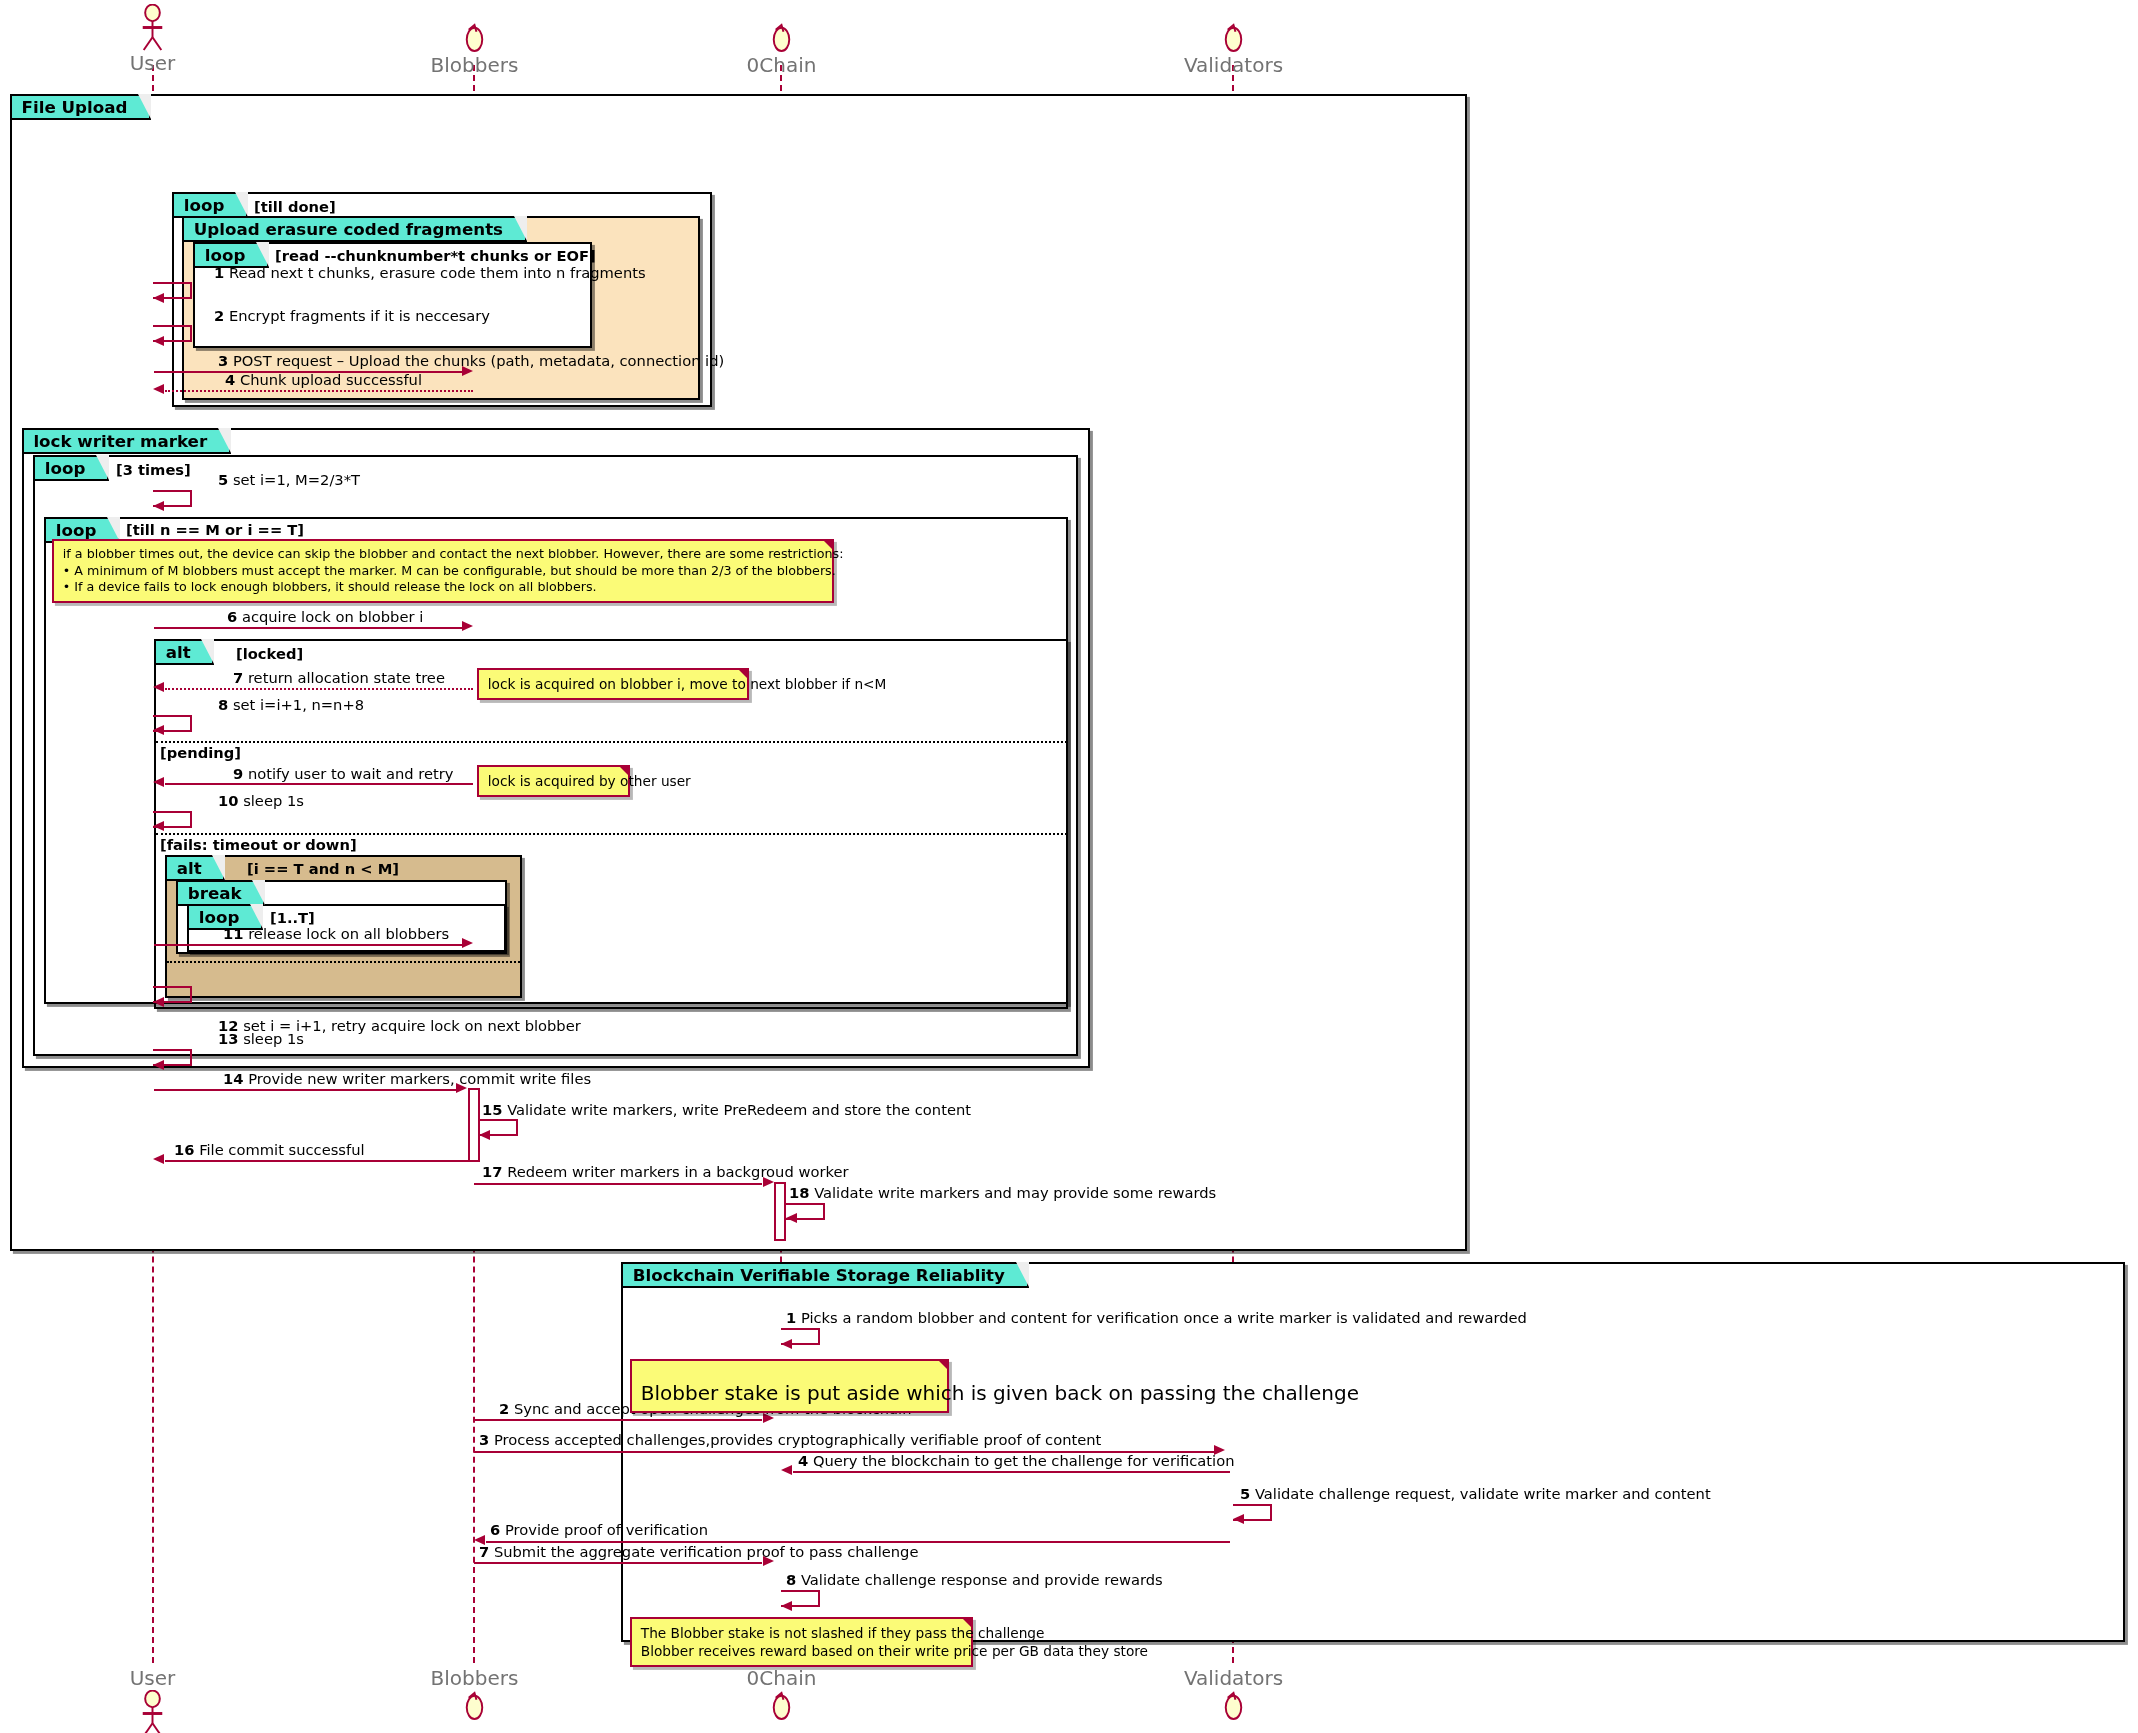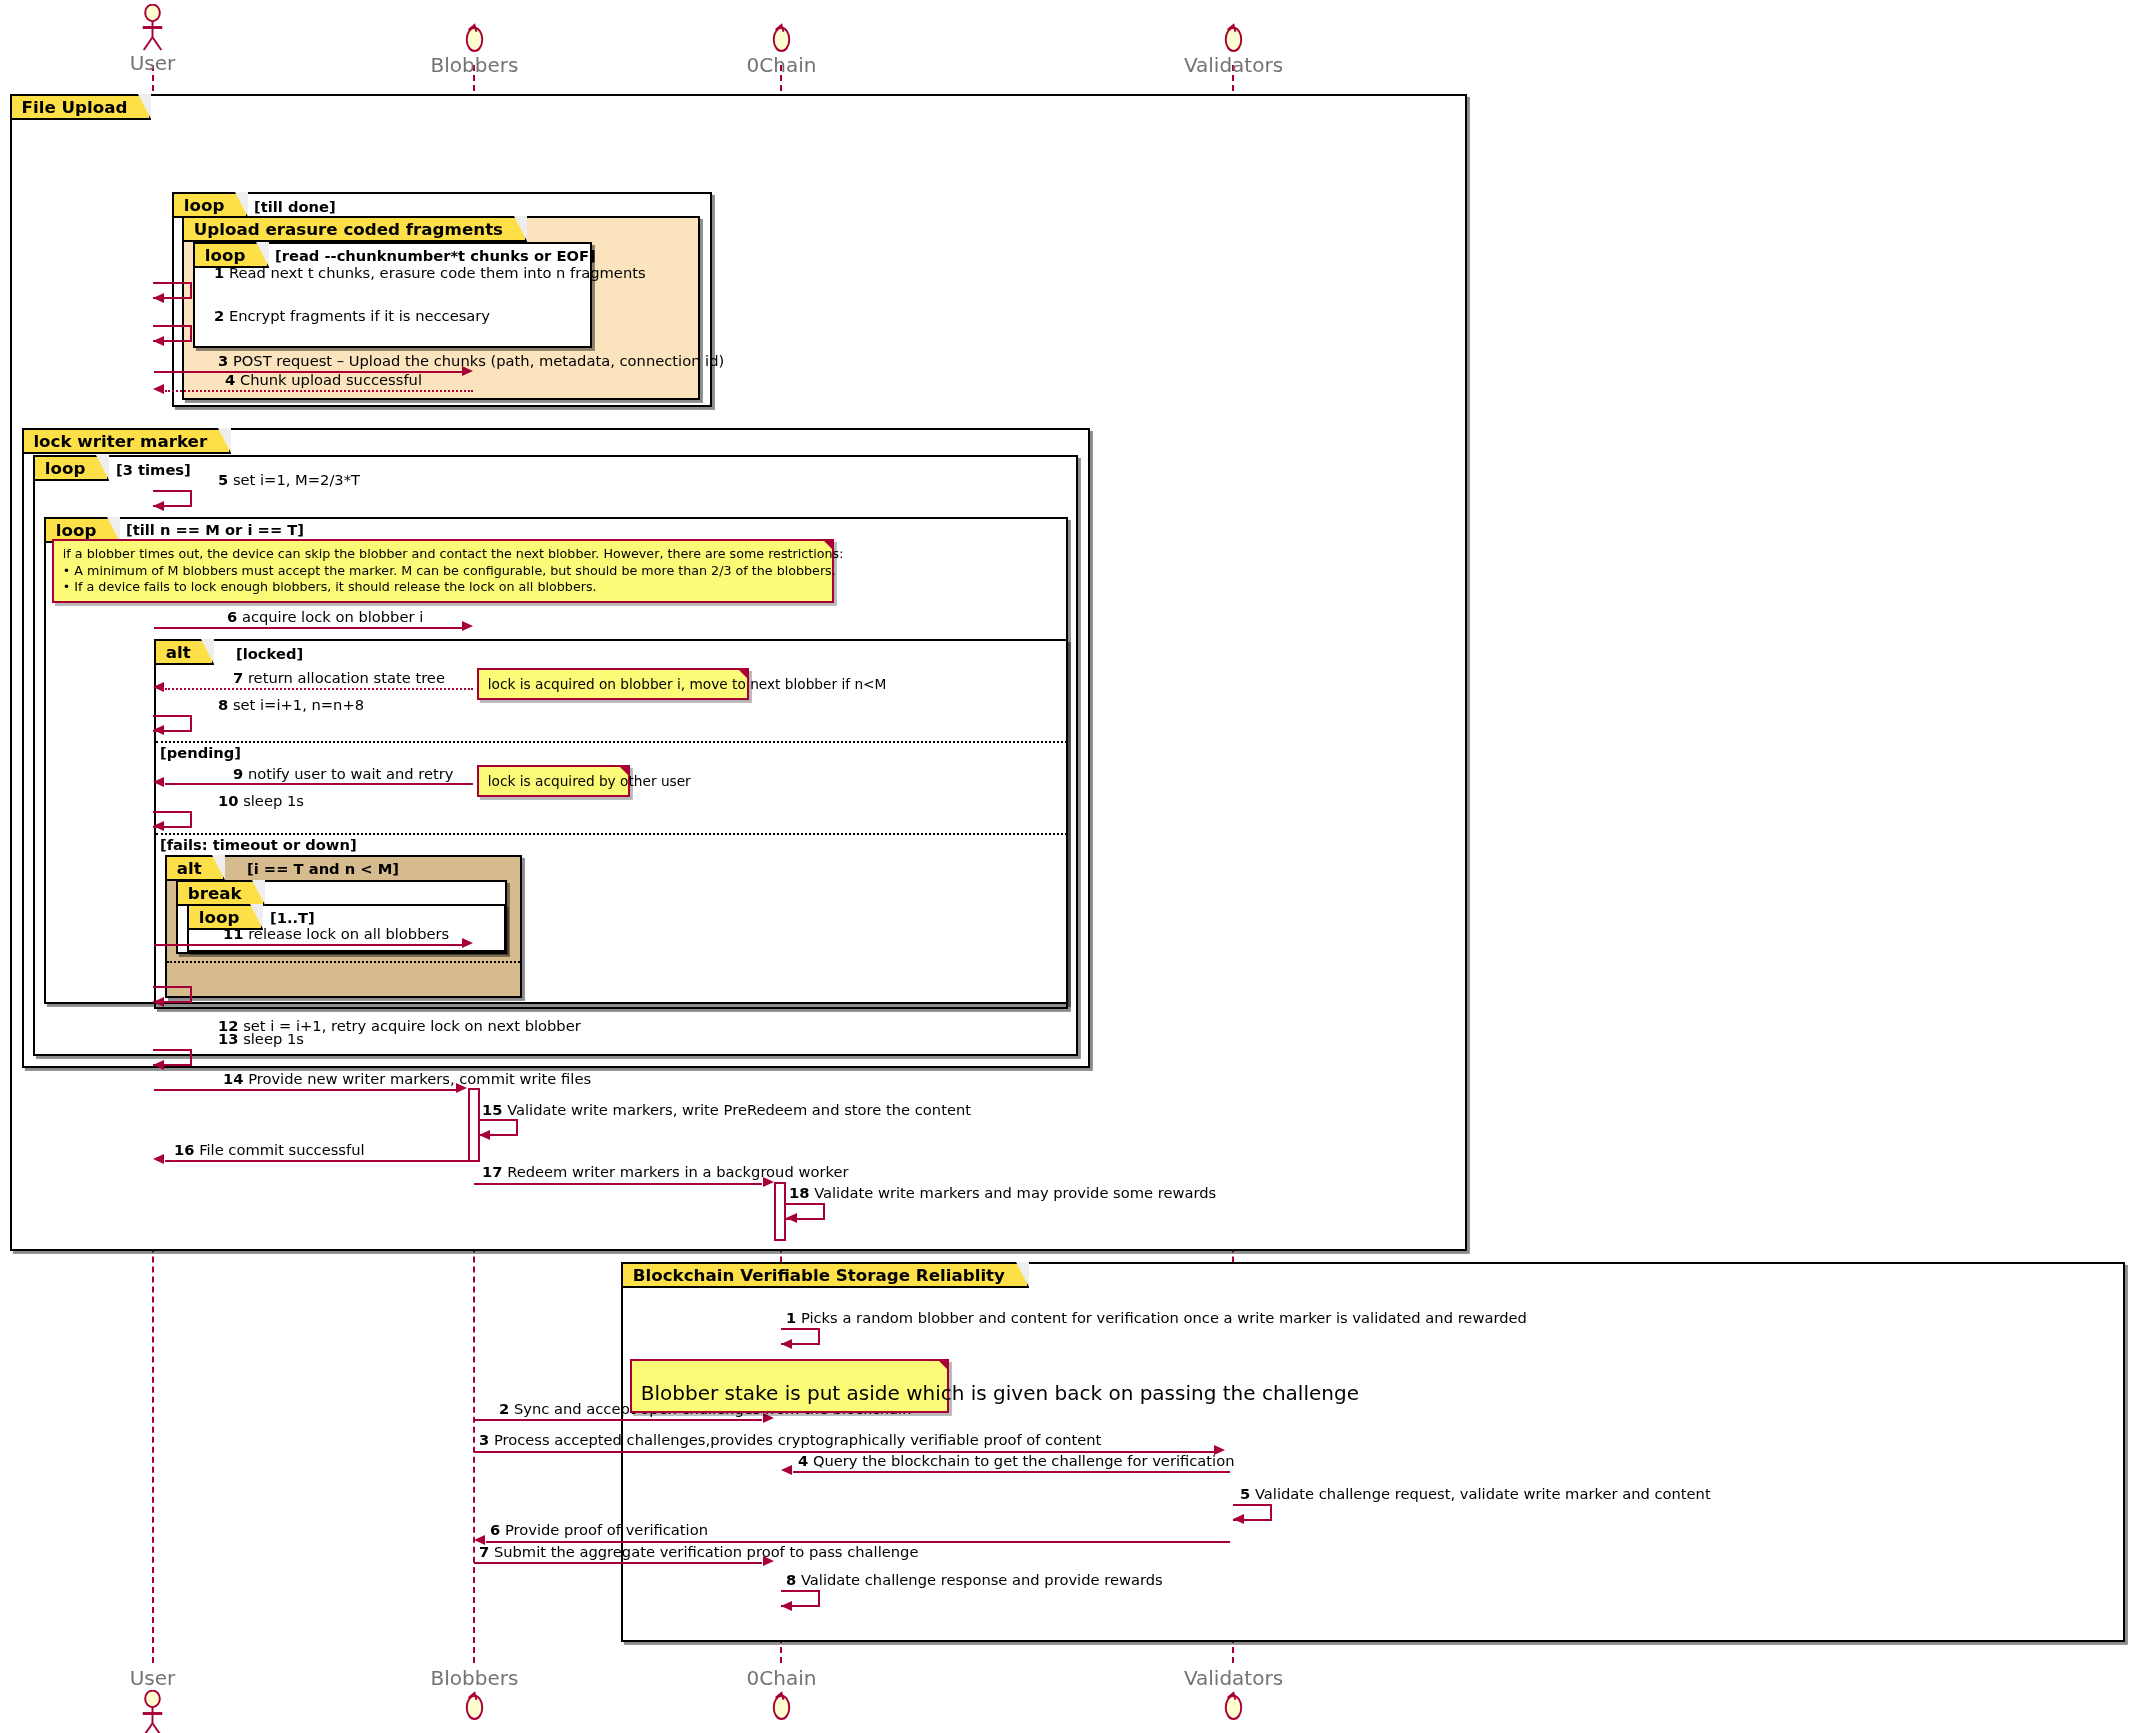--- a/index.html
+++ b/index.html
@@ -44,21 +44,21 @@
     z-index: 3;
     background: transparent;
   }
   .frag.white { background: #FFFFFF; }
   .frag.peach { background: #FBE3BD; }
   .frag.tan { background: #D6BB8E; }
   .frag-tab {
     position: absolute;
     left: -2px; top: -2px;
     height: 25.5px;
-    background: #fde047;
+    background: #5eead4;
     border: 2px solid #000000;
     padding: 0 21.6px 0 9.8px;
     font-size: 16.7px;
     font-weight: bold;
     line-height: 22.5px;
     color: #000;
     white-space: nowrap;
     z-index: 5;
   }
   .frag-tab::after {
@@ -460,15 +460,20 @@
   </div>
   <div class="arrow-line" style="left:474px; top:1562px; width:288px;"></div>
   <div class="arrow-head right" style="left:763px; top:1556px;"></div>
 
   <div class="msg-label" style="left:786px; top:1571px;">
     <b>8</b> <span>Validate challenge response and provide rewards</span>
   </div>
   <div class="self-msg" style="left:781px; top:1590px; width:39px; height:16.7px;"></div>
   <div class="arrow-head left" style="left:781px; top:1601px;"></div>
 
+  <div class="note" style="left:630px; top:1617px; width:343px;">
+    <span class="foldline"></span>
+    <span class="note-line" style="font-size:13.7px;">The Blobber stake is not slashed if they pass the challenge</span>
+    <span class="note-line" style="font-size:13.7px;">Blobber receives reward based on their write price per GB data they store</span>
+  </div>
 
 </div>
 
 
 </body></html>

